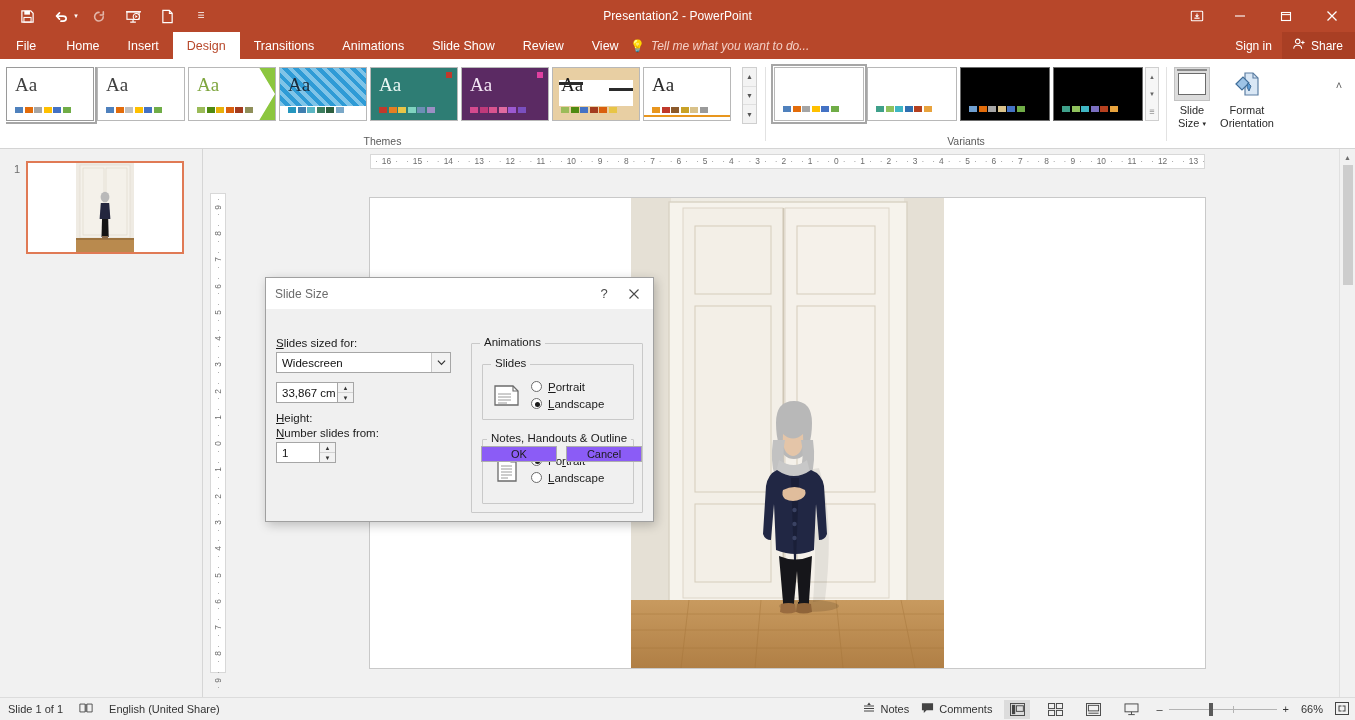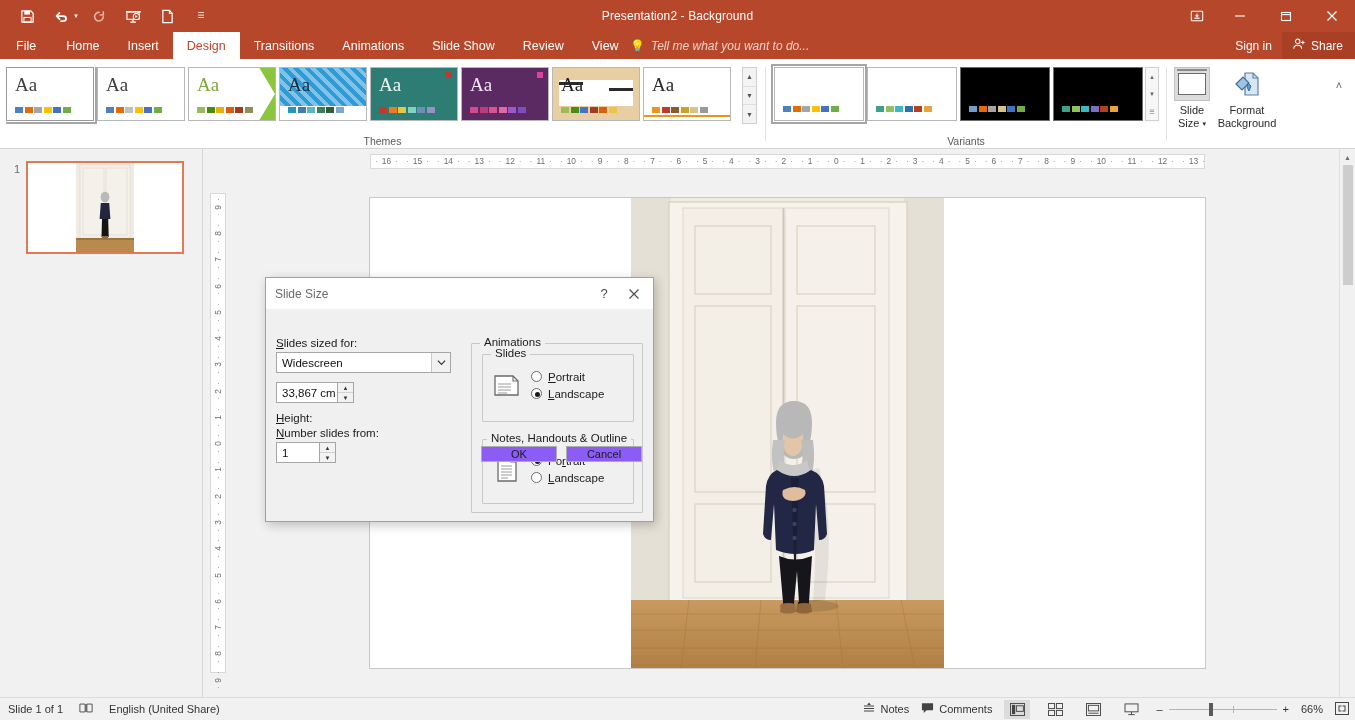--- a/index.html
+++ b/index.html
@@ -244,21 +244,21 @@
   .fieldmargin { margin-bottom: 9px; }
 
   .fs {
     position: absolute; border: 1px solid #c9c9c9; border-radius: 1px;
   }
   .fs-legend {
     position: absolute; top: -8px; left: 8px; background: #f0f0f0; padding: 0 4px;
     font-size: 11.5px; color: #1b1b1b;
   }
   .orient-box { left: 205px; top: 14px; width: 172px; height: 170px; }
-  .slides-box  { left: 10px; top: 10px; width: 152px; height: 68px; padding-left: 12px; }
+  .slides-box  { left: 10px; top: 20px; width: 152px; height: 56px; padding-left: 12px; }
   .notes-box   { left: 10px; top: 95px; width: 152px; height: 65px; }
 
   .radio-row { display: flex; align-items: center; gap: 6px; height: 17px; }
   .radio {
     width: 11px; height: 11px; border: 1px solid #6b6b6b; border-radius: 50%;
     background: #fff; position: relative; flex: 0 0 auto;
   }
   .radio.on:after {
     content: ""; position: absolute; left: 2.5px; top: 2.5px; width: 5px; height: 5px;
     border-radius: 50%; background: #1b1b1b;
@@ -312,21 +312,21 @@
       </div>
       <div class="qat-btn">
         <svg width="13" height="15" viewBox="0 0 14 16">
             <path d="M2 1.5h7l3 3V14.5H2z" fill="none" stroke="#fff" stroke-width="1.3"></path>
             <path d="M9 1.5v3.2h3" fill="none" stroke="#fff" stroke-width="1.1"></path>
           </svg>
       </div>
       <div class="qat-btn" style="font-size:8px;">☰</div>
     </div>
 
-    <div class="win-title">Presentation2 - Background</div>
+    <div class="win-title">Presentation2 - PowerPoint</div>
 
     <div class="win-ctrls">
       <div class="win-ctrl ribbonopt">
         <svg width="14" height="14" viewBox="0 0 16 16">
             <rect x="1.5" y="2.5" width="13" height="11" rx="1" fill="none" stroke="#fff" stroke-width="1.2"></rect>
             <path d="M5 10.5h6" stroke="#fff" stroke-width="1.4"></path>
             <path d="M8 5v4M6.3 7.3L8 9l1.7-1.7" stroke="#fff" stroke-width="1.2" fill="none"></path>
           </svg>
       </div>
       <div class="win-ctrl">
@@ -559,21 +559,21 @@
       <div class="big-btn wide">
         <span class="bicon">
           <svg class="fb-glyph" viewBox="0 0 30 28">
               <path d="M13 3h8l5 5v17h-13z" fill="#d9e7f5" stroke="#5c7fa3" stroke-width="1.2"></path>
               <path d="M21 3v5h5" fill="none" stroke="#5c7fa3" stroke-width="1.1"></path>
               <path d="M4 14l7-7 6 6-7 7z" fill="#9dc3e6" stroke="#3f6d99" stroke-width="1.2"></path>
               <path d="M16 13l3 3-2 5-2-4z" fill="#5b9bd5" stroke="#3f6d99" stroke-width="1"></path>
             </svg>
         </span>
         <span>Format</span>
-        <span>Background</span>
+        <span>Orientation</span>
       </div>
     </div>
   </div>
 
   <div class="ribbon-collapse">˄</div>
 
 
   <div class="workspace">
 
     <div class="thumbpane">

